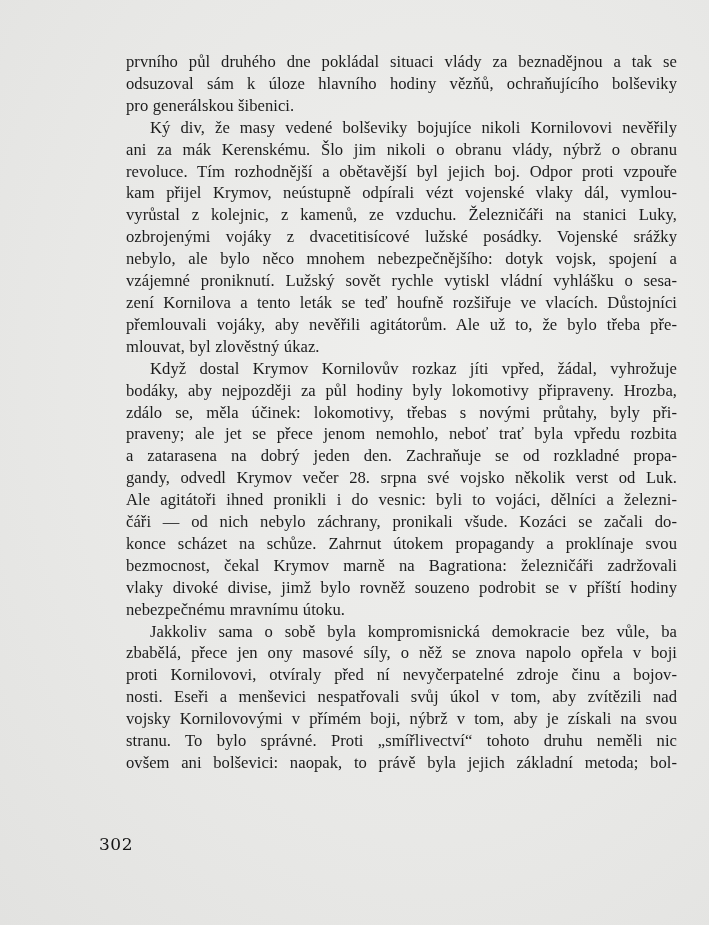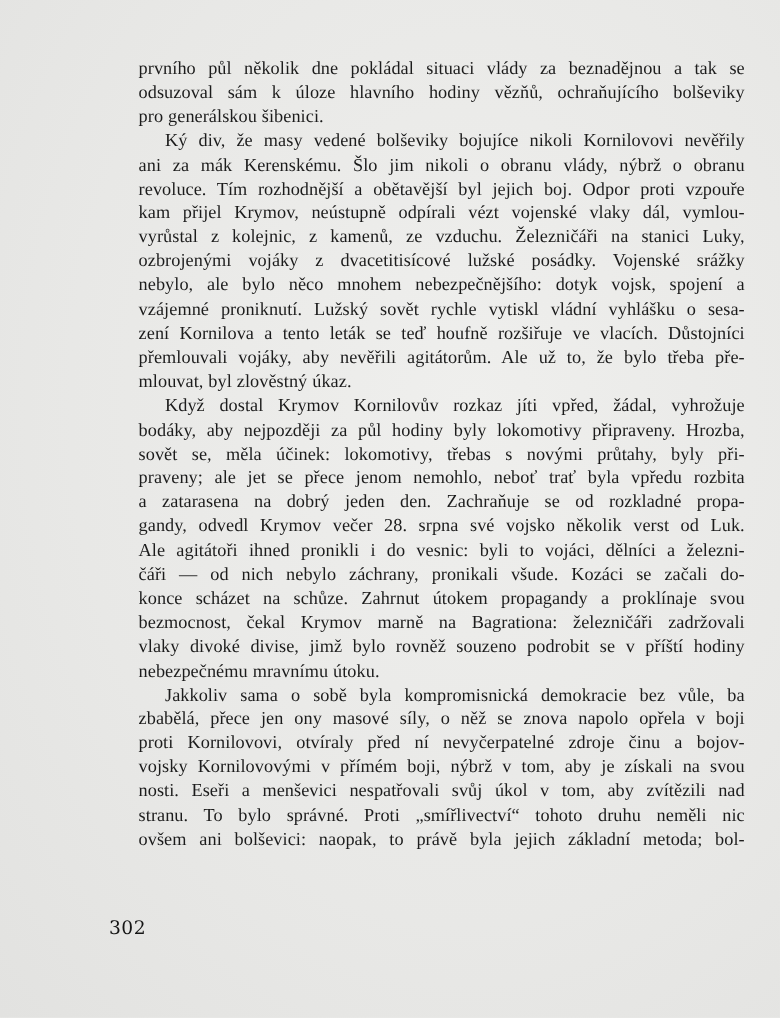--- a/index.html
+++ b/index.html
@@ -56,56 +56,56 @@
       letter-spacing: 0.5px;
       color: #151515;
     }
   </style>
 </head>
 <body>
 
 <div class="page">
   <div class="text-block">
     <p>
-      <span class="line">prvního půl několik dne pokládal situaci vlády za beznadějnou a tak se</span>
+      <span class="line">prvního půl druhého dne pokládal situaci vlády za beznadějnou a tak se</span>
       <span class="line">odsuzoval sám k úloze hlavního hodiny vězňů, ochraňujícího bolševiky</span>
       <span class="line last">pro generálskou šibenici.</span>
     </p>
     <p>
       <span class="line" style="padding-left:24px">Ký div, že masy vedené bolševiky bojujíce nikoli Kornilovovi nevěřily</span>
       <span class="line">ani za mák Kerenskému. Šlo jim nikoli o obranu vlády, nýbrž o obranu</span>
       <span class="line">revoluce. Tím rozhodnější a obětavější byl jejich boj. Odpor proti vzpouře</span>
       <span class="line">kam přijel Krymov, neústupně odpírali vézt vojenské vlaky dál, vymlou-</span>
       <span class="line">vyrůstal z kolejnic, z kamenů, ze vzduchu. Železničáři na stanici Luky,</span>
       <span class="line">ozbrojenými vojáky z dvacetitisícové lužské posádky. Vojenské srážky</span>
       <span class="line">nebylo, ale bylo něco mnohem nebezpečnějšího: dotyk vojsk, spojení a</span>
       <span class="line">vzájemné proniknutí. Lužský sovět rychle vytiskl vládní vyhlášku o sesa-</span>
       <span class="line">zení Kornilova a tento leták se teď houfně rozšiřuje ve vlacích. Důstojníci</span>
       <span class="line">přemlouvali vojáky, aby nevěřili agitátorům. Ale už to, že bylo třeba pře-</span>
       <span class="line last">mlouvat, byl zlověstný úkaz.</span>
     </p>
     <p>
       <span class="line" style="padding-left:24px">Když dostal Krymov Kornilovův rozkaz jíti vpřed, žádal, vyhrožuje</span>
       <span class="line">bodáky, aby nejpozději za půl hodiny byly lokomotivy připraveny. Hrozba,</span>
-      <span class="line">sovět se, měla účinek: lokomotivy, třebas s novými průtahy, byly při-</span>
+      <span class="line">zdálo se, měla účinek: lokomotivy, třebas s novými průtahy, byly při-</span>
       <span class="line">praveny; ale jet se přece jenom nemohlo, neboť trať byla vpředu rozbita</span>
       <span class="line">a zatarasena na dobrý jeden den. Zachraňuje se od rozkladné propa-</span>
       <span class="line">gandy, odvedl Krymov večer 28. srpna své vojsko několik verst od Luk.</span>
       <span class="line">Ale agitátoři ihned pronikli i do vesnic: byli to vojáci, dělníci a železni-</span>
       <span class="line">čáři — od nich nebylo záchrany, pronikali všude. Kozáci se začali do-</span>
       <span class="line">konce scházet na schůze. Zahrnut útokem propagandy a proklínaje svou</span>
       <span class="line">bezmocnost, čekal Krymov marně na Bagrationa: železničáři zadržovali</span>
       <span class="line">vlaky divoké divise, jimž bylo rovněž souzeno podrobit se v příští hodiny</span>
       <span class="line last">nebezpečnému mravnímu útoku.</span>
     </p>
     <p>
       <span class="line" style="padding-left:24px">Jakkoliv sama o sobě byla kompromisnická demokracie bez vůle, ba</span>
       <span class="line">zbabělá, přece jen ony masové síly, o něž se znova napolo opřela v boji</span>
       <span class="line">proti Kornilovovi, otvíraly před ní nevyčerpatelné zdroje činu a bojov-</span>
+      <span class="line">nosti. Eseři a menševici nespatřovali svůj úkol v tom, aby zvítězili nad</span>
       <span class="line">vojsky Kornilovovými v přímém boji, nýbrž v tom, aby je získali na svou</span>
-      <span class="line">nosti. Eseři a menševici nespatřovali svůj úkol v tom, aby zvítězili nad</span>
       <span class="line">stranu. To bylo správné. Proti „smířlivectví“ tohoto druhu neměli nic</span>
       <span class="line">ovšem ani bolševici: naopak, to právě byla jejich základní metoda; bol-</span>
     </p>
   </div>
 
   <div class="page-number">302</div>
 </div>
 
 </body></html>

